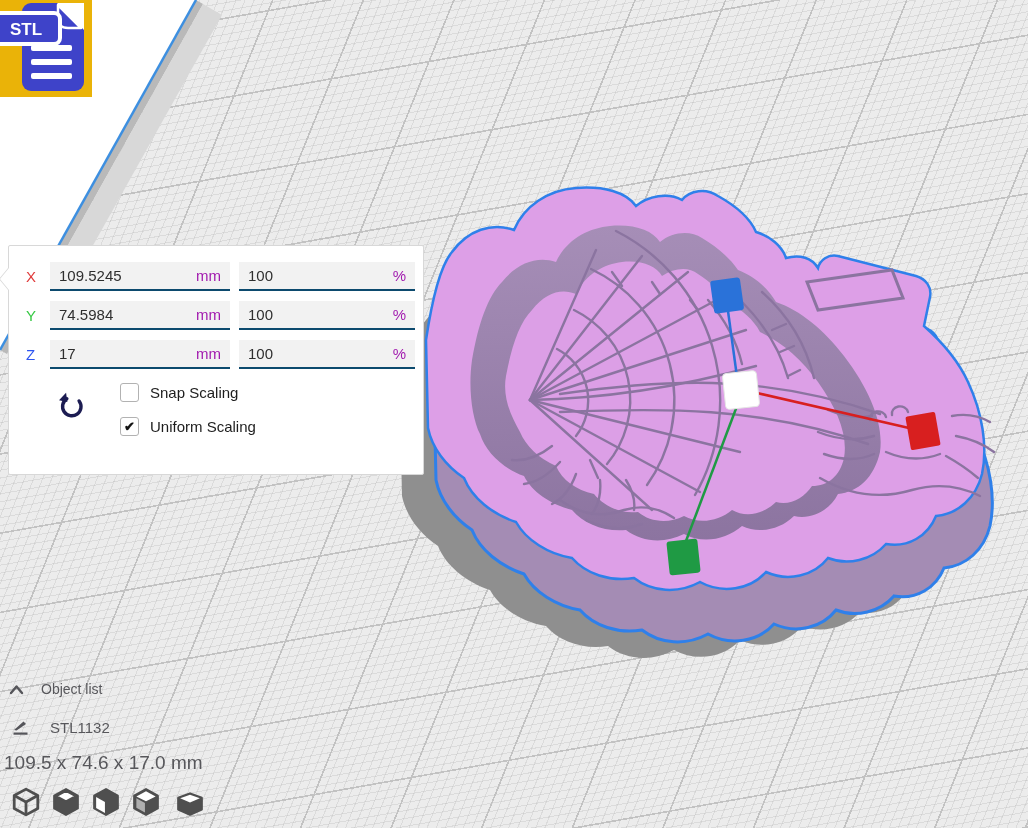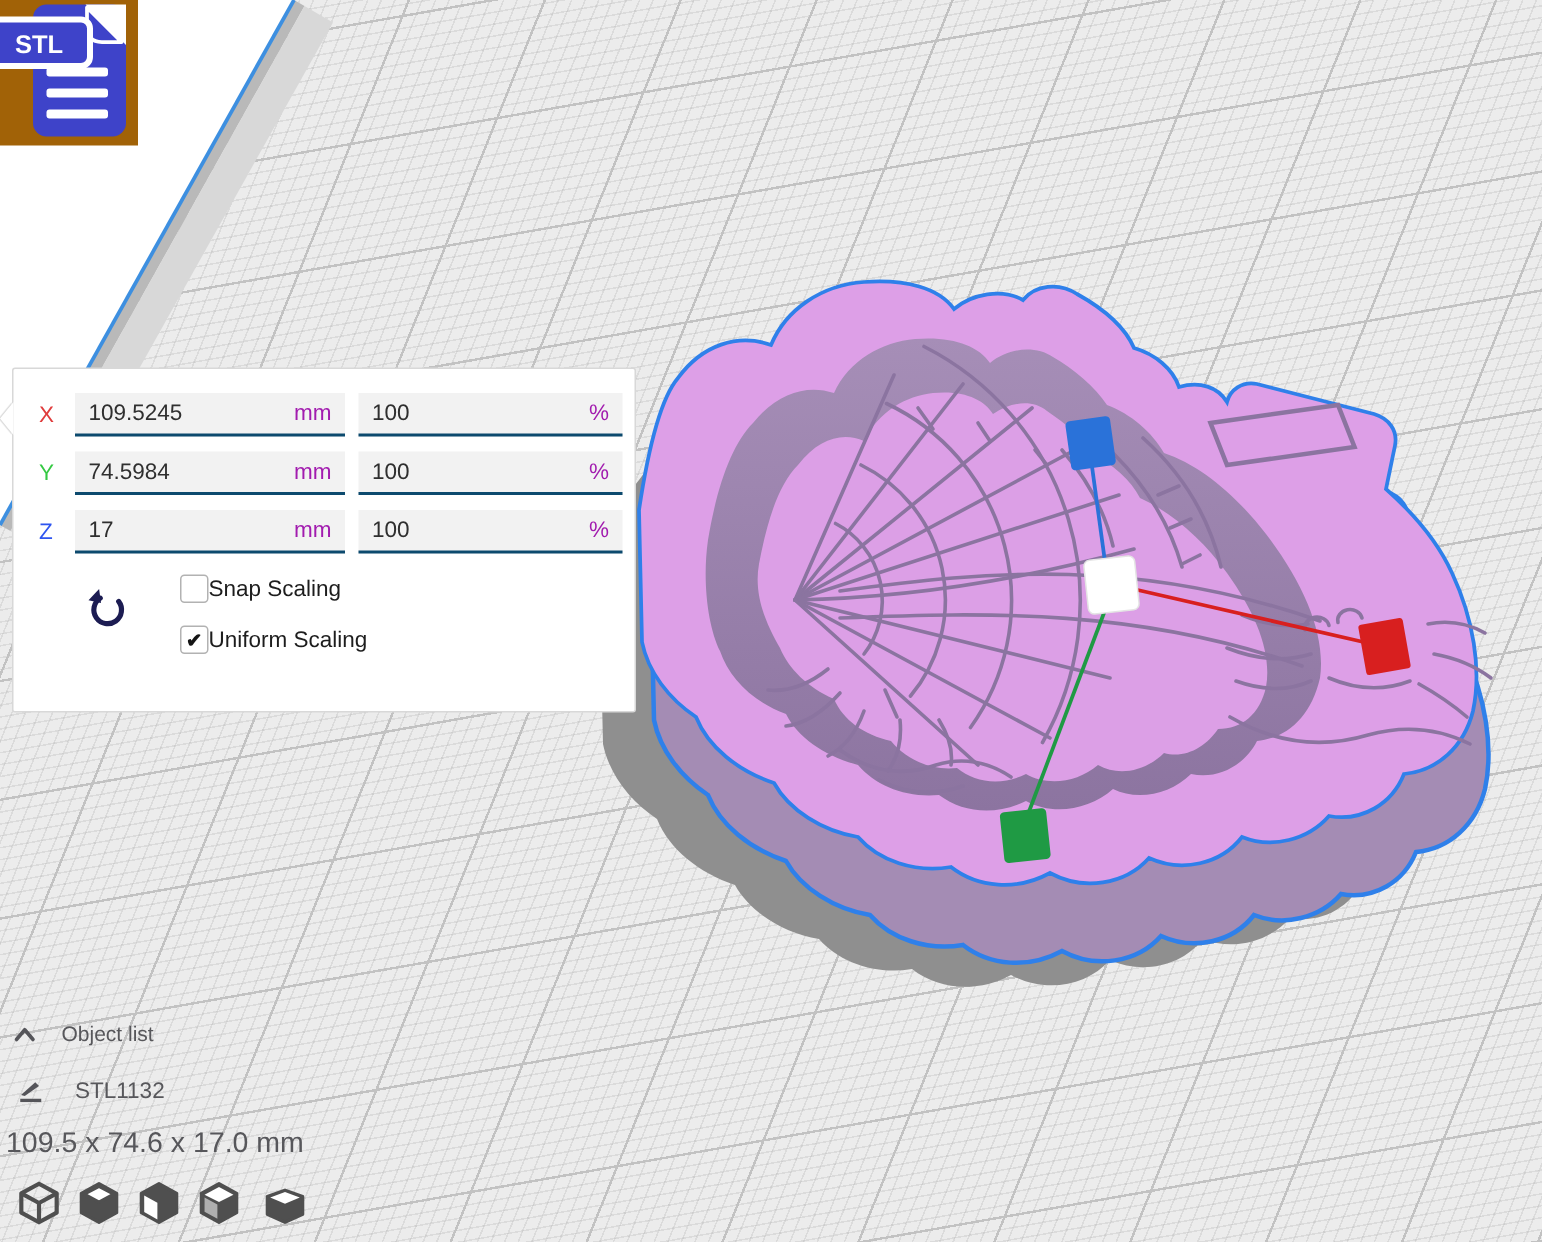--- a/index.html
+++ b/index.html
@@ -10,42 +10,42 @@
   .grid{position:absolute;inset:0;background-color:#ececec;
     background-image:
       repeating-linear-gradient(112deg,#c2c2c2 0 1.6px,transparent 1.6px 84px),
       repeating-linear-gradient(-10deg,#c2c2c2 0 1.6px,transparent 1.6px 78px),
       repeating-linear-gradient(112deg,rgba(175,175,175,.28) 0 1px,transparent 1px 8.4px),
       repeating-linear-gradient(-10deg,rgba(175,175,175,.28) 0 1px,transparent 1px 7.8px);}
 
   .overlay-svg{position:absolute;left:0;top:0;pointer-events:none;}
 
   
-  .stl-thumb{position:absolute;left:0;top:0;width:92px;height:97px;background:#a16207;}
+  .stl-thumb{position:absolute;left:0;top:0;width:92px;height:97px;background:#eab308;}
 
   
   .scale-panel{position:absolute;left:8px;top:245px;width:416px;height:230px;
     background:#fff;border:1px solid #d8d8d8;border-radius:2px;box-sizing:border-box;
     padding-top:16px;font-size:15px;color:#2f2f2f;}
   .panel-arrow{position:absolute;left:-9px;top:22px;width:0;height:0;
     border-top:11px solid transparent;border-bottom:11px solid transparent;border-right:9px solid #fff;
     filter:drop-shadow(-1px 0 0 #d8d8d8);}
   .axis-row{display:flex;align-items:center;padding-left:17px;margin-bottom:10px;gap:9px;}
   .axis-label{width:15px;font-size:15px;}
   .axis-x{color:#e03c3c}.axis-y{color:#35c943}.axis-z{color:#2e55f0}
   .field{display:flex;align-items:center;background:#f2f2f2;border-bottom:2px solid #0c4a6e;
     height:29px;padding:0 9px;box-sizing:border-box;}
   .field.mm{width:180px}.field.pct{width:176px}
   .field input{border:none;background:transparent;outline:none;font-family:"Liberation Sans",sans-serif;
     font-size:15px;color:#2f2f2f;width:100%;padding:0;}
   .suffix{color:#a21caf;font-size:15px;flex:0 0 auto;}
   .opts-row{display:flex;align-items:flex-start;margin-top:14px;}
   .reset-btn{margin-left:47px;margin-top:8px;background:none;border:none;padding:0;cursor:pointer;}
   .checks{margin-left:34px;display:flex;flex-direction:column;gap:15px;}
-  .check-row{display:flex;align-items:center;cursor:pointer;}
+  .check-row{display:flex;align-items:center;gap:11px;cursor:pointer;}
   .cb{width:19px;height:19px;border:1.5px solid #b2b2b2;border-radius:3px;background:#fff;
     display:flex;align-items:center;justify-content:center;font-size:13px;font-weight:bold;color:#141414;
     box-sizing:border-box;line-height:1;}
   .check-label{font-size:15px;color:#1d1d1d;}
 
   
   .ol-header{position:absolute;left:9px;top:681px;display:flex;align-items:center;gap:17px;
     color:#57575b;font-size:14px;cursor:pointer;text-align:center;}
   .ol-item{position:absolute;left:12px;top:718px;display:flex;align-items:center;gap:20px;
     color:#57575b;font-size:15px;cursor:pointer;}

